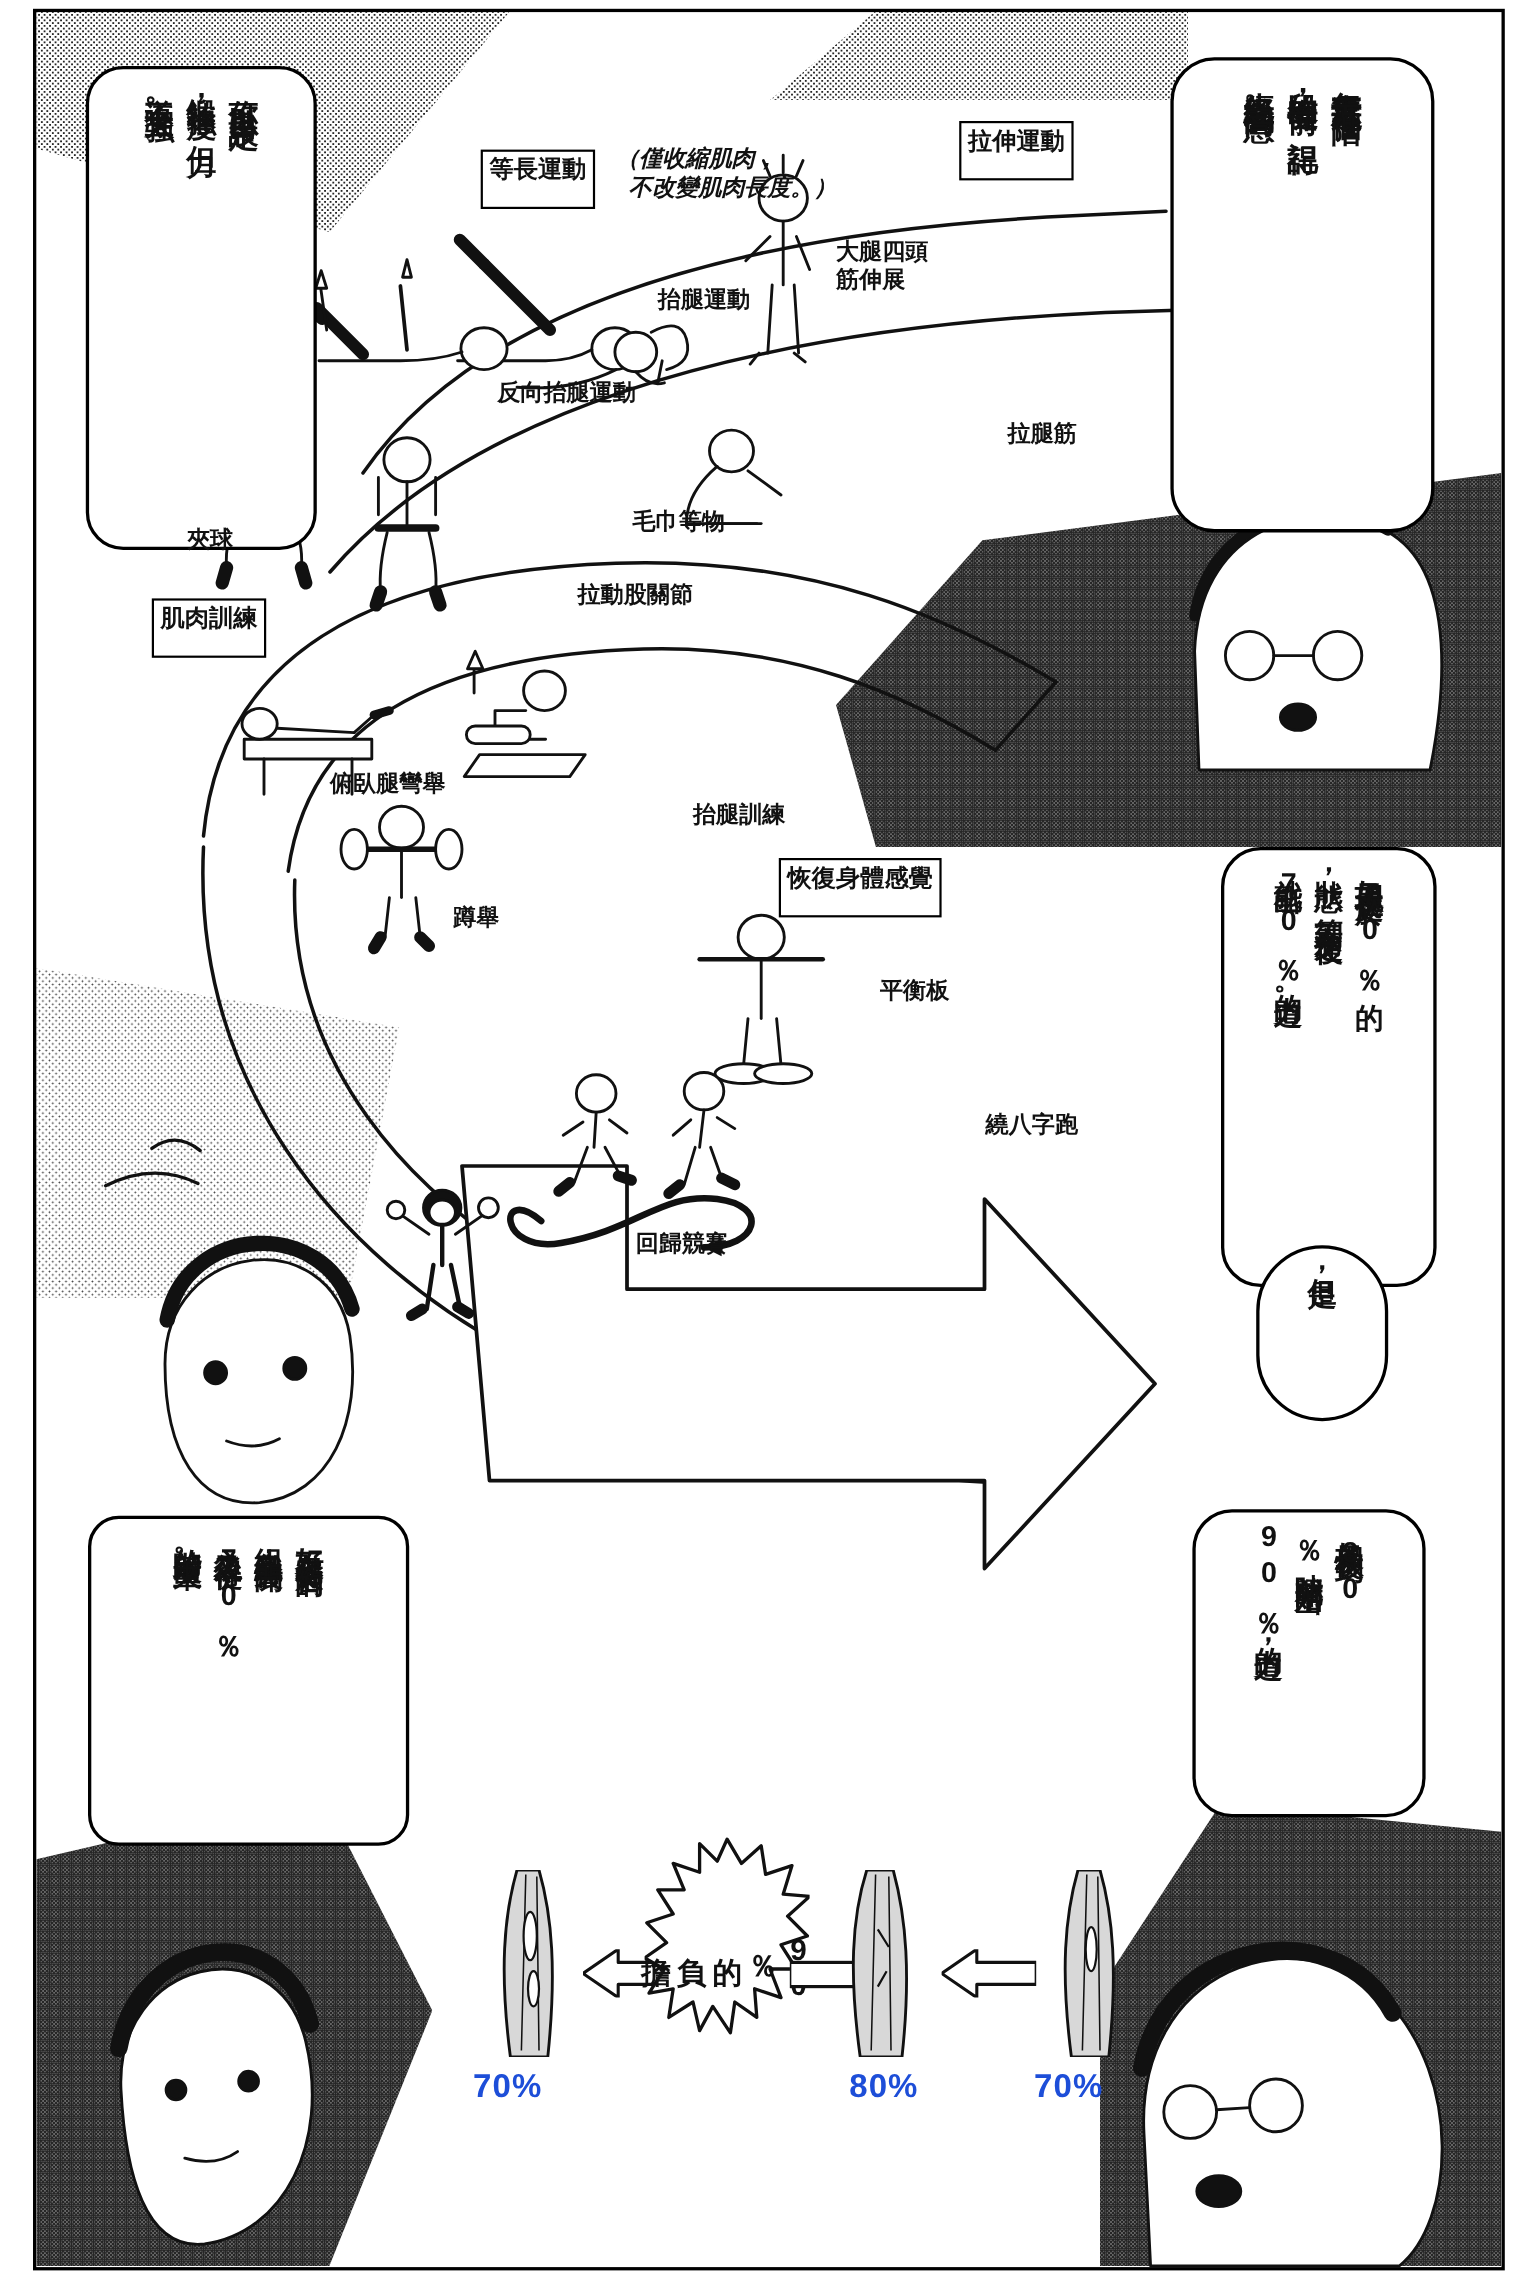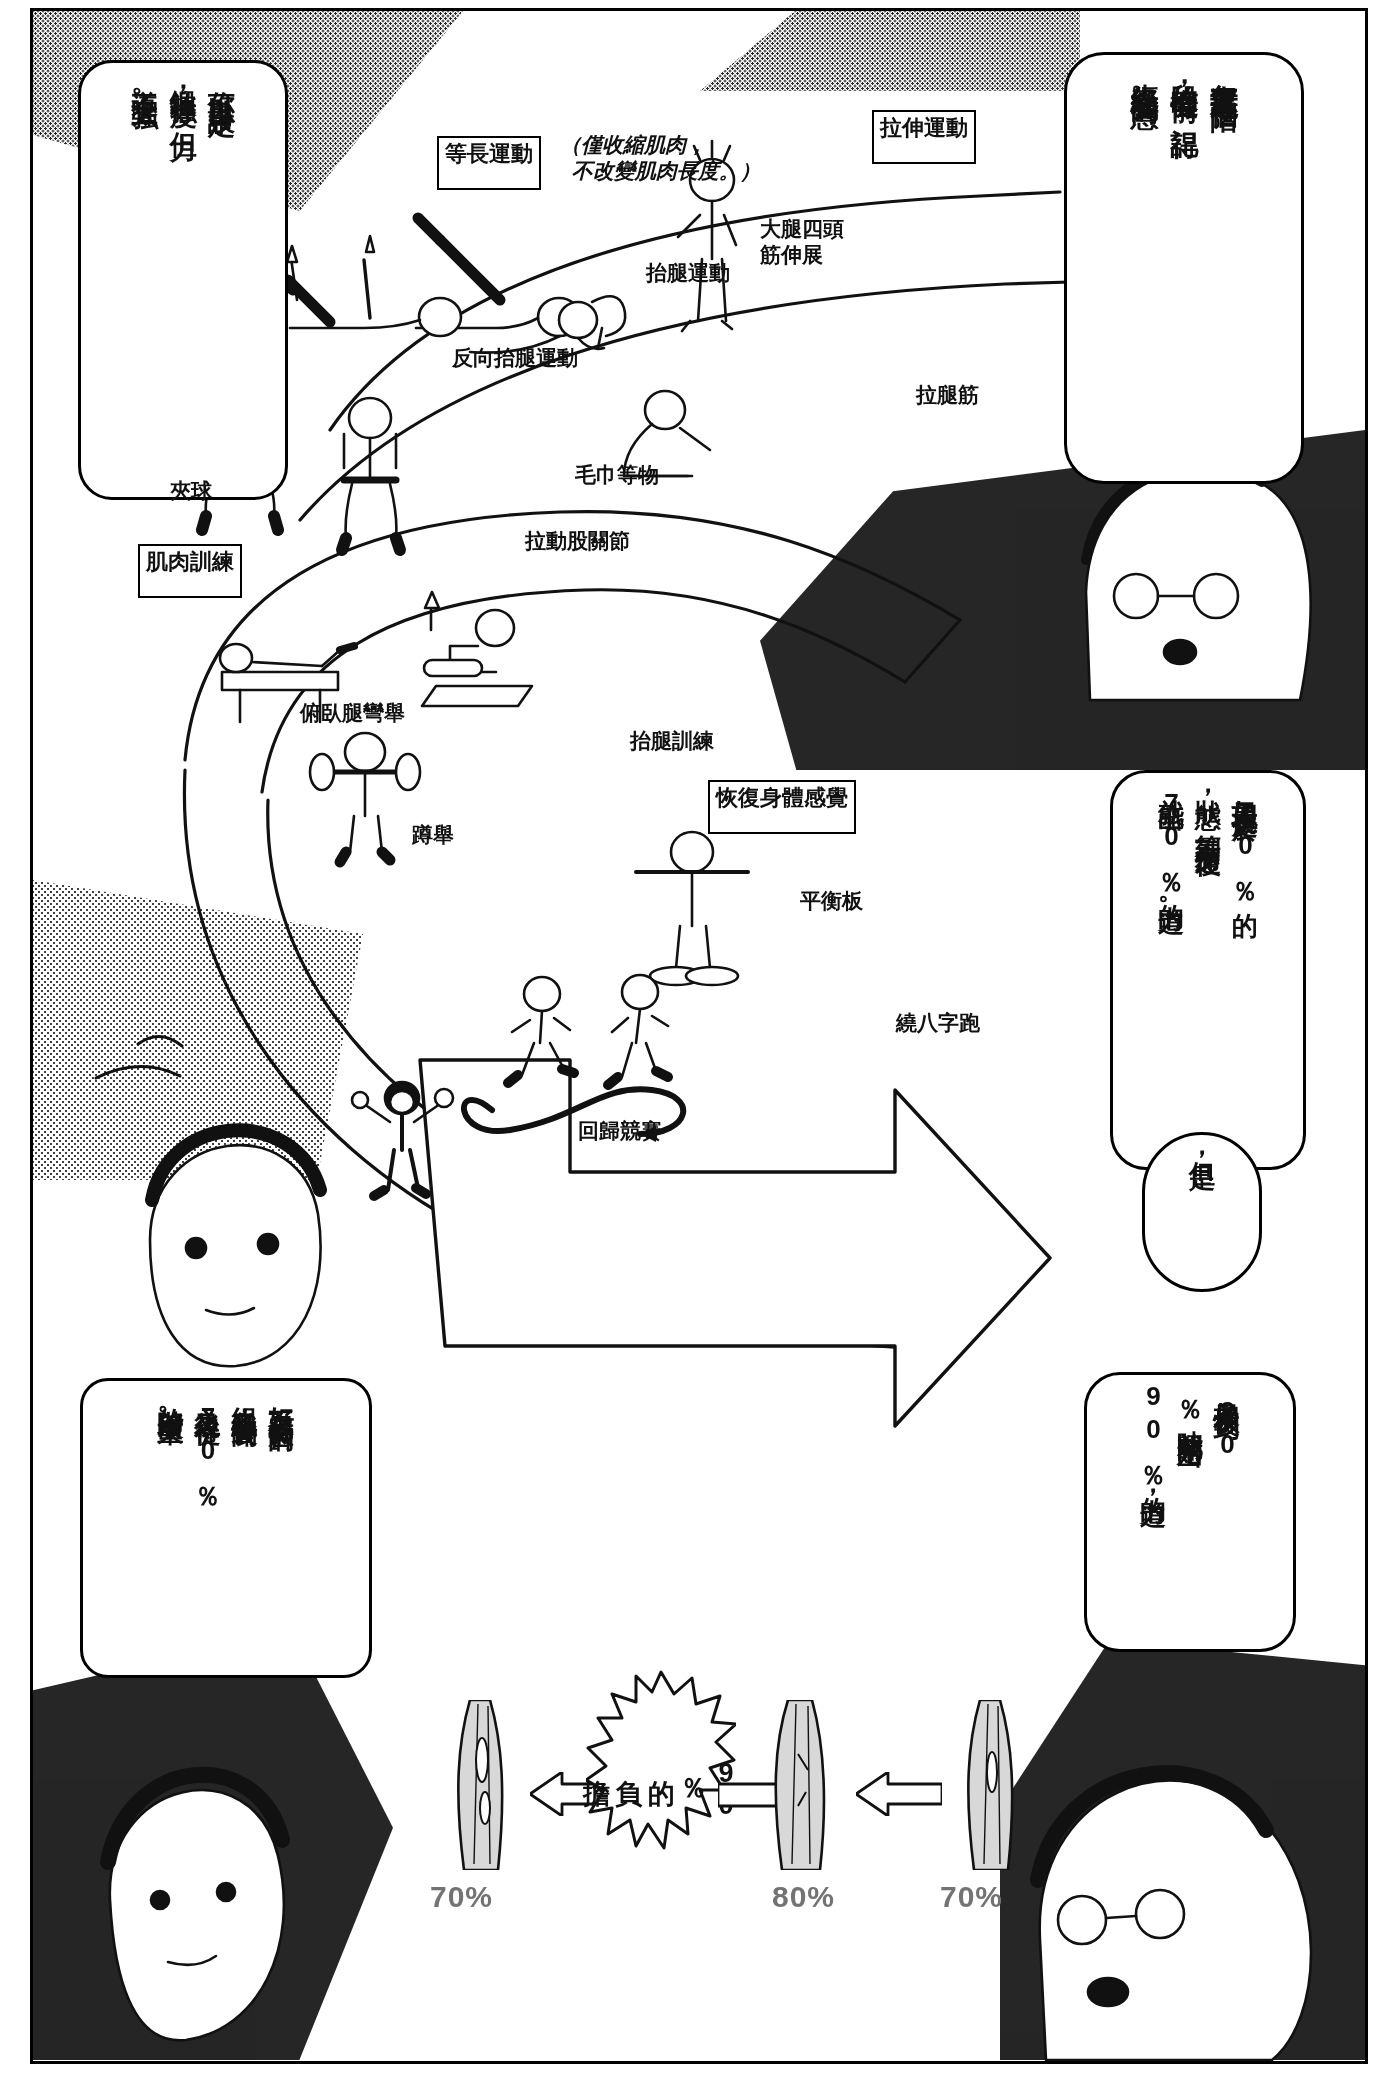--- a/index.html
+++ b/index.html
@@ -91,21 +91,21 @@
   #flowsvg, #figsvg {
     position: absolute;
     left: 0; top: 0;
     width: 1400px; height: 2074px;
     pointer-events: none;
   }
   .pct {
     position: absolute;
     font-weight: 700;
     font-size: 30px;
-    color: #737373;
+    color: #1d4ed8;
     letter-spacing: 1px;
   }
   .muscle {
     position: absolute;
   }
   .burst-label {
     position: absolute;
     display: flex;
     align-items: center;
     justify-content: center;
@@ -385,21 +385,21 @@
 
   <div class="lbl" style="left:560px;top:132px;font-size:21px;font-style:italic;">（僅收縮肌肉，
   不改變肌肉長度。）</div>
 
   <div class="lbl lbl-box" style="left:872px;top:110px;font-size:22px;">拉伸運動</div>
 
   <div class="lbl lbl-box" style="left:138px;top:544px;font-size:22px;">肌肉訓練</div>
 
   <div class="lbl lbl-box" style="left:708px;top:780px;font-size:22px;font-family:Liberation Serif, serif;">恢復身體感覺</div>
 
-  <div class="lbl" style="left:598px;top:260px;font-size:21px;margin-left:48px;">抬腿運動</div>
+  <div class="lbl" style="left:598px;top:260px;font-size:21px;">抬腿運動</div>
 
   <div class="lbl" style="left:452px;top:345px;font-size:21px;">反向抬腿運動</div>
 
   <div class="lbl" style="left:760px;top:216px;font-size:21px;">大腿四頭
 筋伸展</div>
 
   <div class="lbl" style="left:916px;top:382px;font-size:21px;">拉腿筋</div>
 
   <div class="lbl" style="left:170px;top:478px;font-size:21px;">夾球</div>
 

